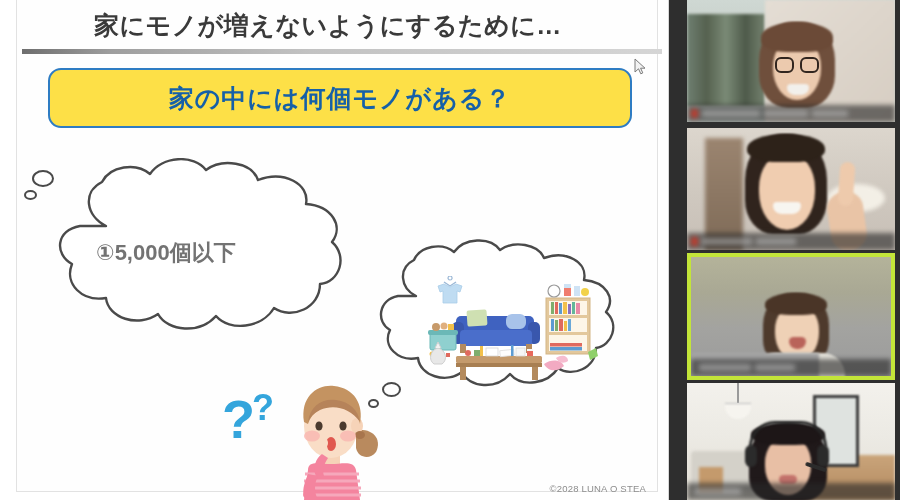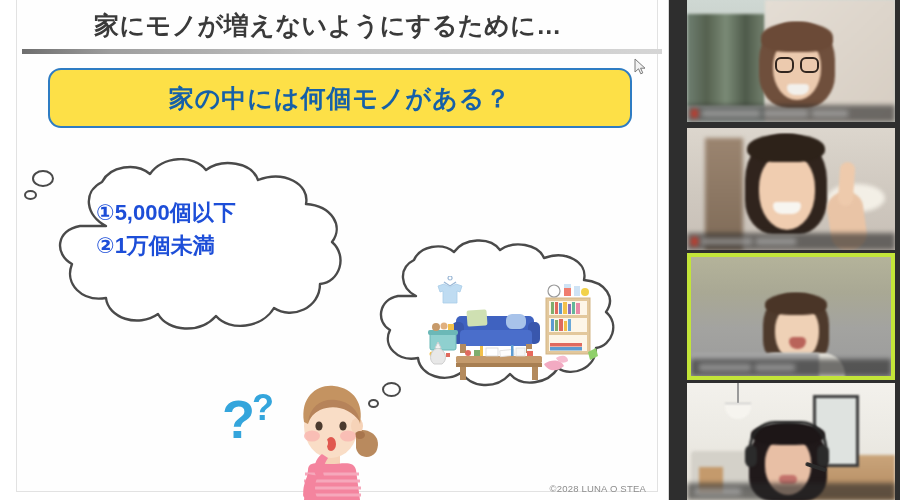--- a/index.html
+++ b/index.html
@@ -48,22 +48,22 @@
     letter-spacing: 1px; white-space: nowrap;
   }
 
   
   #cloud-left { position: absolute; left: 52px; top: 158px; width: 312px; height: 180px; }
   #cloud-left svg { position: absolute; left: 0; top: 0; }
   #options {
     position: absolute; left: 44px; top: 38px; width: 250px;
   }
   .option-line {
-    font-size: 22px; font-weight: bold; color: #1d4ed8;
-    line-height: 33px; white-space: nowrap; letter-spacing: 0px;
+    font-size: 22px; font-weight: bold; color: #737373;
+    line-height: 33px; white-space: nowrap; letter-spacing: 0px; margin-top: 40px;
   }
   .cloud-tail { position: absolute; border: 2.2px solid #4a4a4a; border-radius: 50%; background: #fff; }
   #lt1 { left: 32px; top: 170px; width: 22px; height: 17px; }
   #lt2 { left: 24px; top: 190px; width: 13px; height: 10px; }
 
   
   #cloud-right { position: absolute; left: 372px; top: 238px; width: 268px; height: 152px; }
   #cloud-right svg.cloudline { position: absolute; left: 0; top: 0; }
   #rt1 { left: 382px; top: 382px; width: 19px; height: 15px; }
   #rt2 { left: 368px; top: 399px; width: 11px; height: 9px; }
@@ -233,21 +233,20 @@
                  C296,98 288,124 268,126
                  C268,150 240,162 222,150
                  C210,170 178,174 164,158
                  C148,176 116,174 106,156
                  C86,170 56,160 54,140
                  C30,144 12,126 20,106
                  C2,96 4,72 28,68 Z" fill="#ffffff" stroke="#4a4a4a" stroke-width="2.4" stroke-linejoin="round"></path>
       </svg>
       <div id="options">
         <div class="option-line">①5,000個以下</div>
-        <div class="option-line">②1万個未満</div>
       </div>
     </div>
     <div class="cloud-tail" id="lt1"></div>
     <div class="cloud-tail" id="lt2"></div>
 
     <div id="cloud-right">
       <svg class="cloudline" width="268" height="152" viewBox="0 0 268 152">
         <path d="M44,58
                  C28,50 26,30 42,22
                  C48,8 70,4 82,14

